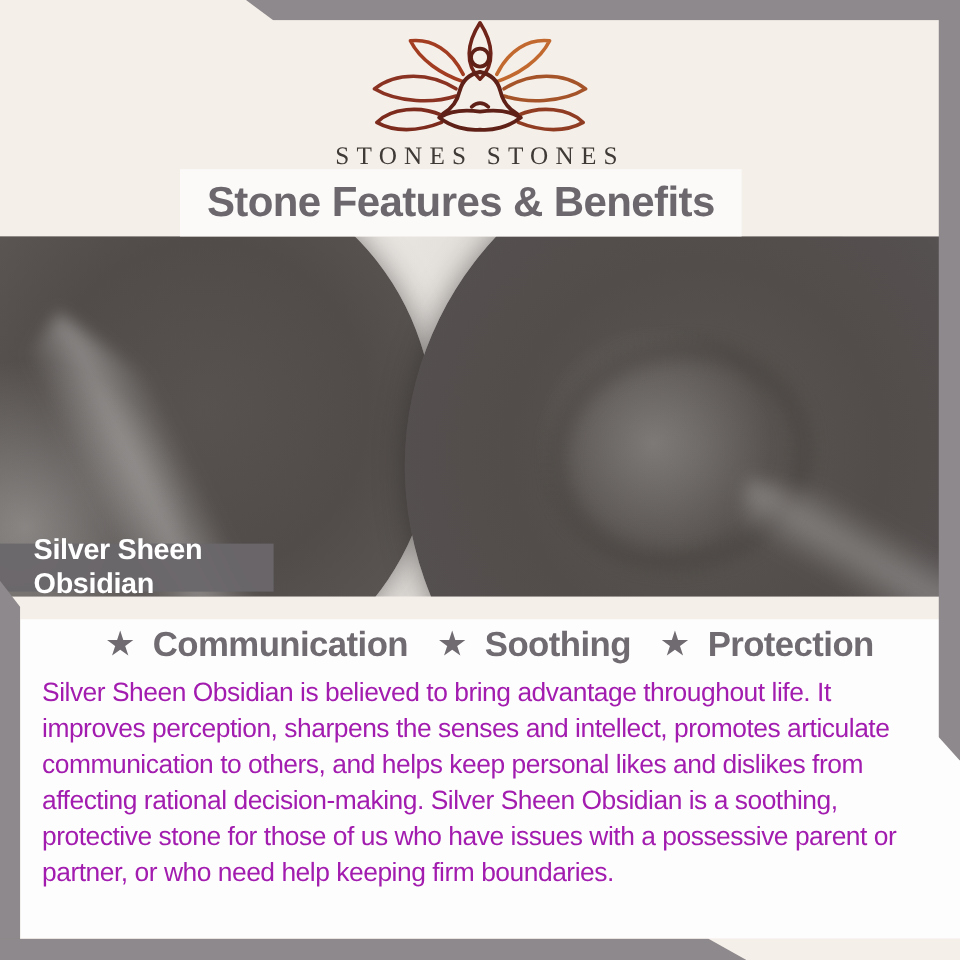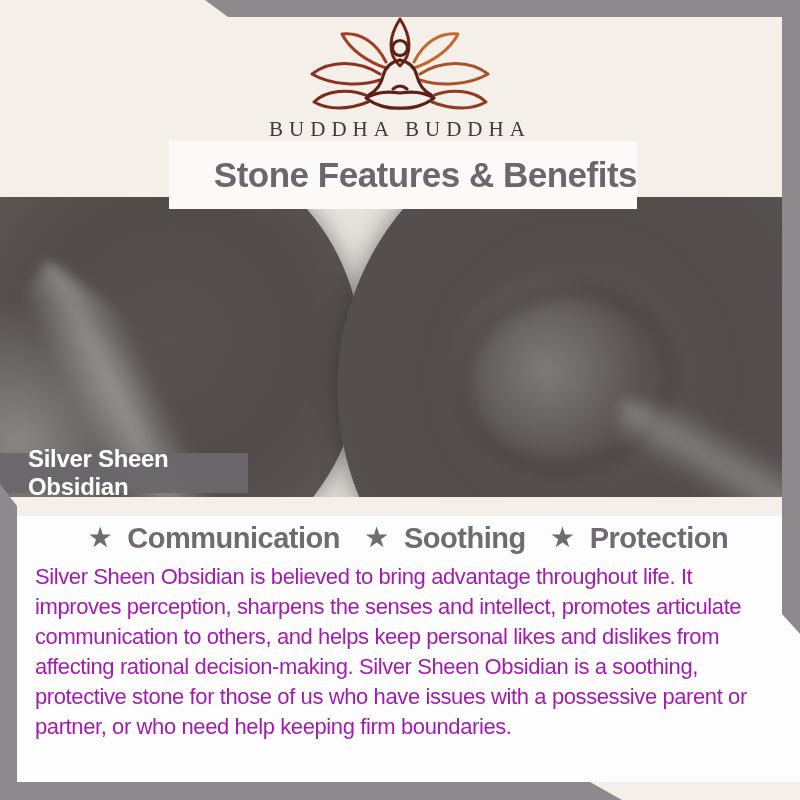--- a/index.html
+++ b/index.html
@@ -28,23 +28,23 @@
   .logo-wrap{position:absolute;top:16px;left:0;width:800px;text-align:center;z-index:5;}
   .logo-wrap svg{display:inline-block;}
   .brand-name{
     margin-top:1px;
     font-family:"Liberation Serif",serif;
     font-size:21px;letter-spacing:6px;
     color:#403a37;
   }
 
   .title-band{
-    position:absolute;left:169px;top:141px;width:468px;height:68px;
+    position:absolute;left:150px;top:141px;width:468px;height:56px;
     background:#fbfaf9;z-index:6;
-    display:flex;align-items:center;justify-content:flex-end;
+    display:flex;align-items:center;justify-content:center;
   }
   .title-band h1{
     margin:0;font-size:35px;font-weight:bold;color:#6b676c;letter-spacing:-0.5px;
   }
 
   
   .photo{
     position:absolute;left:0;top:197px;width:800px;height:300px;
     overflow:hidden;z-index:2;
     background:linear-gradient(105deg,#a7a3a0 0%,#cfcac6 16%,#e9e5e1 36%,#dedad6 52%,#c8c3bf 72%,#d4cfcb 100%);
@@ -76,21 +76,21 @@
   .stone-right::before{
     content:"";position:absolute;left:120px;top:170px;width:190px;height:160px;
     border-radius:50%;border:16px solid rgba(62,58,56,0.38);filter:blur(7px);
   }
   .stone-right::after{
     content:"";position:absolute;left:260px;top:330px;width:260px;height:120px;
     background:linear-gradient(20deg, transparent 36%, rgba(255,255,255,0.26) 52%, transparent 68%);
     transform:rotate(18deg);filter:blur(7px);
   }
   .photo-label{
-    position:absolute;left:0;bottom:4px;width:248px;height:40px;
+    position:absolute;left:0;bottom:4px;width:228px;height:40px;
     background:rgba(106,103,108,0.93);
     display:flex;align-items:center;box-sizing:border-box;padding-left:28px;
     z-index:8;
     margin-top:16px;
   }
   .photo-label span{color:#ffffff;font-weight:bold;font-size:24px;letter-spacing:-0.3px;}
 
   
   .content-panel{
     position:absolute;left:17px;top:516px;width:783px;height:266px;
@@ -129,21 +129,21 @@
         <path d="M78,86 C58,94 38,94 24,86 C36,74 60,72 78,80" stroke="#7c2b1d"></path>
         <path d="M142,86 C162,94 182,94 196,86 C184,74 160,72 142,80" stroke="#8f3c22"></path>
 
         <circle cx="110" cy="32" r="7.5" stroke="#5f2017" stroke-width="3.2"></circle>
         <path d="M110,44 C100,46 95,52 93,60 C91,69 86,75 79,79" stroke="#5f2017" stroke-width="3.2"></path>
         <path d="M110,44 C120,46 125,52 127,60 C129,69 134,75 141,79" stroke="#5f2017" stroke-width="3.2"></path>
         <path d="M76,82 C86,90 100,93 110,92 C120,93 134,90 144,82 C136,77 124,75 110,77 C96,75 84,77 76,82 Z" stroke="#5f2017" stroke-width="3.2"></path>
         <path d="M103,73 Q110,67 117,73" stroke="#5f2017" stroke-width="3"></path>
       </g>
     </svg>
-    <div class="brand-name">BUDDHA BUDDHA</div>
+    <div class="brand-name">STONES STONES</div>
   </div>
 
   <div class="title-band">
     <h1>Stone Features &amp; Benefits</h1>
   </div>
 
   <div class="photo">
     <div class="paper-patch"></div>
     <div class="stone stone-left"></div>
     <div class="stone stone-right"></div>

